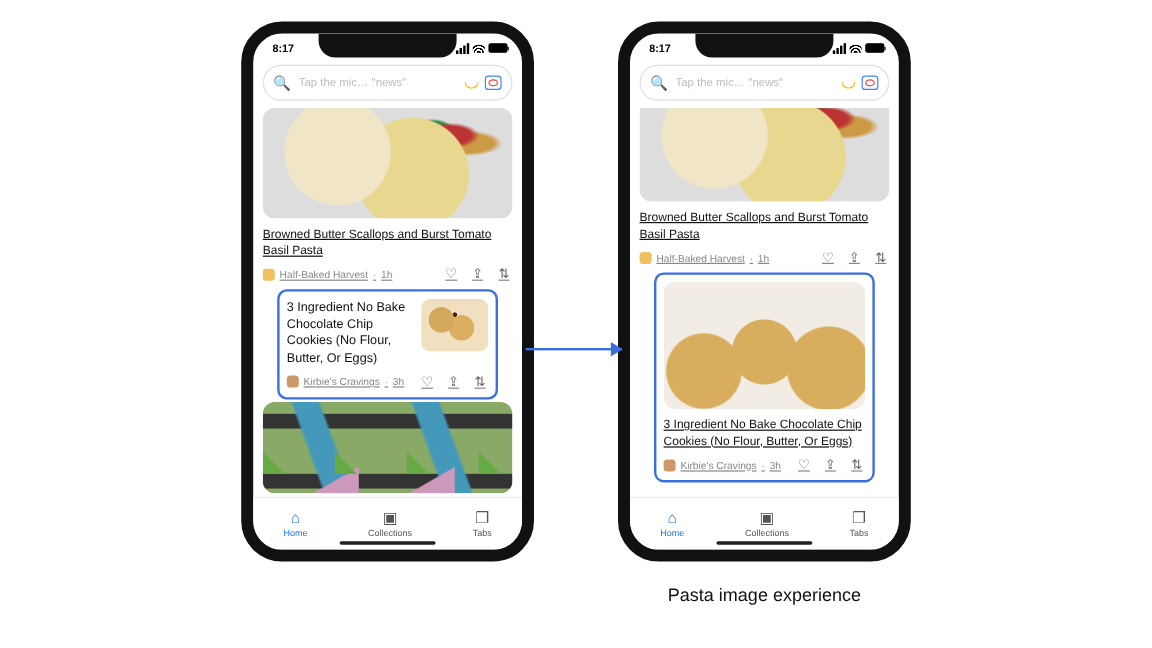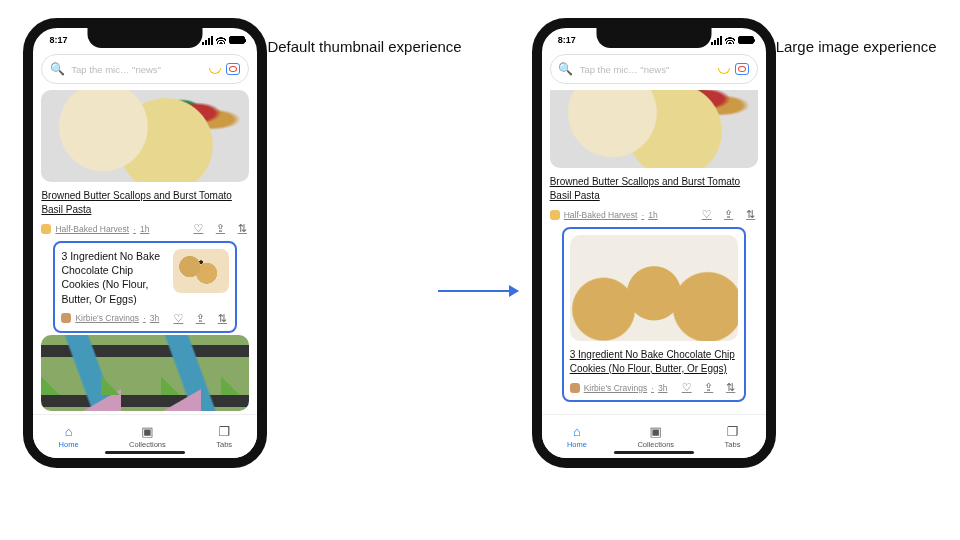--- a/index.html
+++ b/index.html
@@ -9,21 +9,21 @@
     background: #fff;
     position: relative;
   }
   .comparison {
     display: flex;
     justify-content: center;
     gap: 70px;
     padding-top: 18px;
     position: relative;
   }
-  .col { display: flex; flex-direction: row; }
+  .col { display: flex; flex-direction: column; align-items: center; }
   .caption { font-size: 15px; color: #111; margin-top: 20px; }
 
   
   .phone {
     width: 244px; height: 450px;
     border: 10px solid #111;
     border-radius: 34px;
     background: #fff;
     position: relative;
     overflow: hidden;
@@ -227,21 +227,20 @@
             <span>Collections</span>
           </div>
           <div class="nav-item">
             <span class="nav-ic">❐</span>
             <span>Tabs</span>
           </div>
         </div>
         <div class="home-indicator"></div>
       </div>
     </div>
-    <div class="caption">Default thumbnail experience</div>
   </div>
 
   <div class="col">
     <div class="phone">
       <div class="notch"></div>
       <div class="status-bar">
         <span>8:17</span>
         <div class="status-right">
           <span class="sig">
               <i></i>
@@ -303,17 +302,17 @@
             <span>Collections</span>
           </div>
           <div class="nav-item">
             <span class="nav-ic">❐</span>
             <span>Tabs</span>
           </div>
         </div>
         <div class="home-indicator"></div>
       </div>
     </div>
-    <div class="caption">Large image experience</div>
+    <div class="caption">Pasta image experience</div>
   </div>
 
   <div class="arrow"></div>
 </div>
 
 </body></html>

